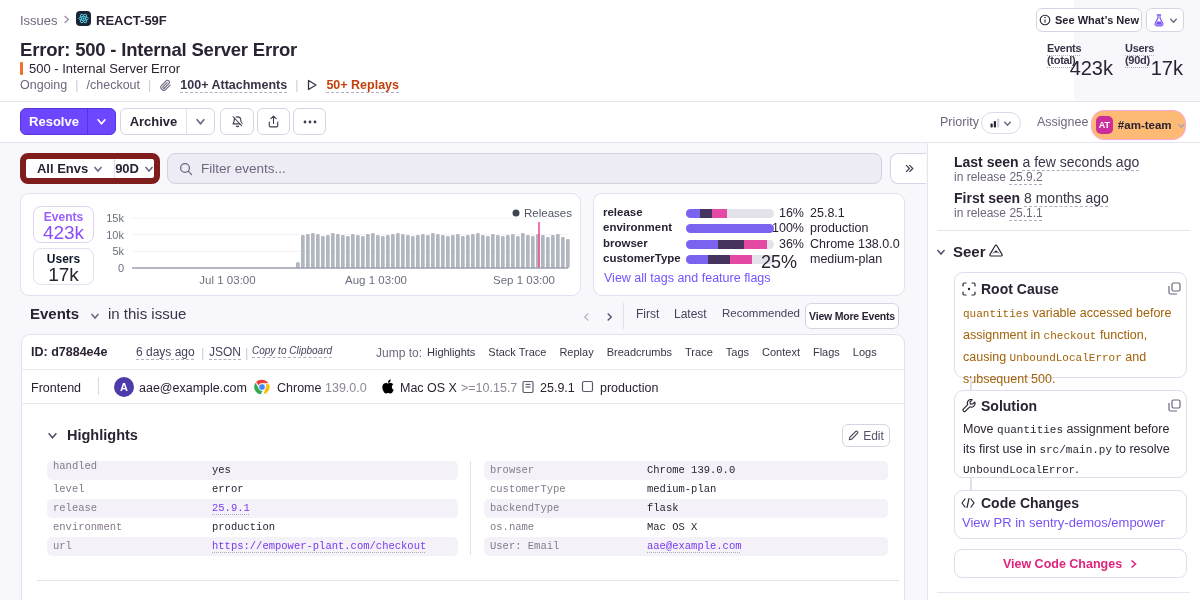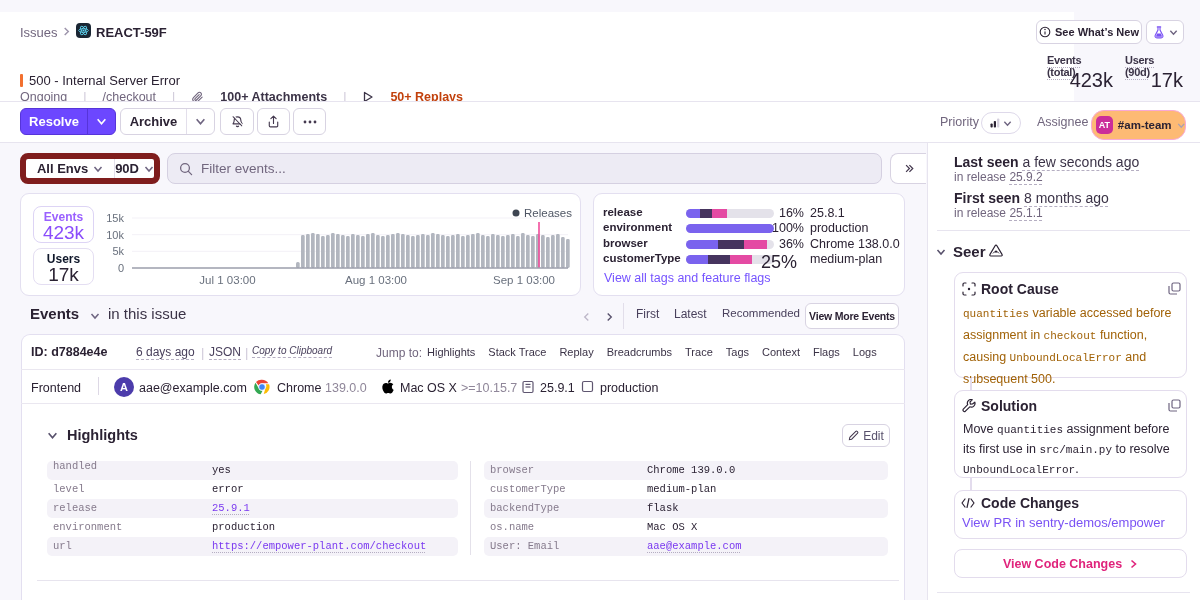--- a/index.html
+++ b/index.html
@@ -6,21 +6,21 @@
 html,body { width:1200px; height:600px; overflow:hidden; }
 body { font-family:"Liberation Sans", sans-serif; background:#f8f7fc; color:#2b2233; position:relative; }
 .abs { position:absolute; }
 .bold { font-weight:bold; }
 .mono { font-family:"Liberation Mono", monospace; }
 .dashed { text-decoration:underline; text-decoration-style:dashed; text-underline-offset:3px; text-decoration-color:#b5aec2; text-decoration-thickness:1px; }
 .dotted { text-decoration:underline; text-decoration-style:dotted; text-underline-offset:3px; text-decoration-color:#b5aec2; text-decoration-thickness:1px; }
 svg { display:block; }
 
 
-#header { position:absolute; left:0; top:12px; width:1074px; height:101px; background:#fff; }
+#header { position:absolute; left:0; top:0; width:1074px; height:101px; background:#fff; }
 #actionbar { position:absolute; left:0; top:101px; width:1200px; height:42px; background:#fff; border-top:1px solid #e7e4ef; border-bottom:1px solid #e7e4ef; }
 .btn { display:inline-flex; align-items:center; justify-content:center; background:#fff; border:1px solid #d8d3e2; border-radius:6px; font-weight:bold; font-size:13px; color:#2b2233; }
 #sidebar { position:absolute; left:927px; top:143px; width:273px; height:457px; background:#fff; border-left:1px solid #e7e4ef; }
 .card { position:absolute; left:954px; background:#fff; border:1px solid #e3dced; border-radius:9px; }
 </style>
 </head>
 <body>
 
 <div id="header">
 
@@ -33,25 +33,26 @@
         <g stroke="#5ed3f0" stroke-width="1.1" fill="none">
           <ellipse cx="10" cy="10" rx="6.5" ry="2.6"></ellipse>
           <ellipse cx="10" cy="10" rx="6.5" ry="2.6" transform="rotate(60 10 10)"></ellipse>
           <ellipse cx="10" cy="10" rx="6.5" ry="2.6" transform="rotate(120 10 10)"></ellipse>
         </g>
         <circle cx="10" cy="10" r="1.4" fill="#5ed3f0"></circle>
       </svg>
   </div>
   <div class="abs bold" style="left:96px; top:13px; font-size:13px;">REACT-59F</div>
 
+  <div class="abs bold" style="left:20px; top:39px; font-size:18.5px; letter-spacing:-0.2px;">Error: 500 - Internal Server Error</div>
 
   <div class="abs" style="left:20px; top:62px; width:3px; height:13px; background:#f2702f; border-radius:1px;"></div>
   <div class="abs" style="left:29px; top:61px; font-size:13px;">500 - Internal Server Error</div>
 
-  <div class="abs" style="left:20px; top:78px; font-size:12.5px; color:#71667e; display:flex; align-items:center; gap:16px;">
+  <div class="abs" style="left:20px; top:78px; font-size:12.5px; color:#71667e; display:flex; align-items:center; gap:8px;">
     <span>Ongoing</span>
       <span style="color:#cfc9d9;">|</span>
       <span>/checkout</span>
       <span style="color:#cfc9d9;">|</span>
     <svg width="13" height="13" viewBox="0 0 14 14">
         <path d="M12 6.5 7.3 11.2a3.1 3.1 0 0 1-4.4-4.4L7.6 2a2.1 2.1 0 0 1 3 3L5.9 9.7a1.05 1.05 0 0 1-1.5-1.5L8.8 3.8" fill="none" stroke="#71667e" stroke-width="1.2" stroke-linecap="round"></path>
       </svg>
     <span class="dashed" style="color:#3b3347; font-weight:bold;">100+ Attachments</span>
     <span style="color:#cfc9d9;">|</span>
     <svg width="12" height="12" viewBox="0 0 12 12">

